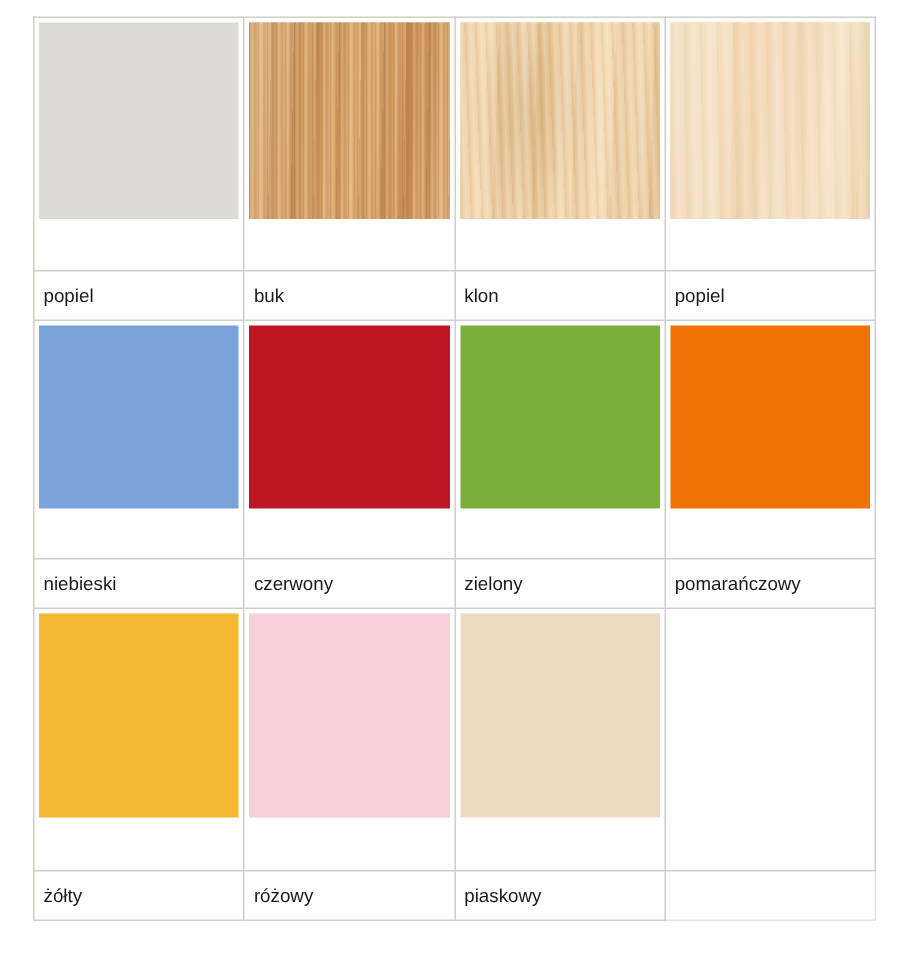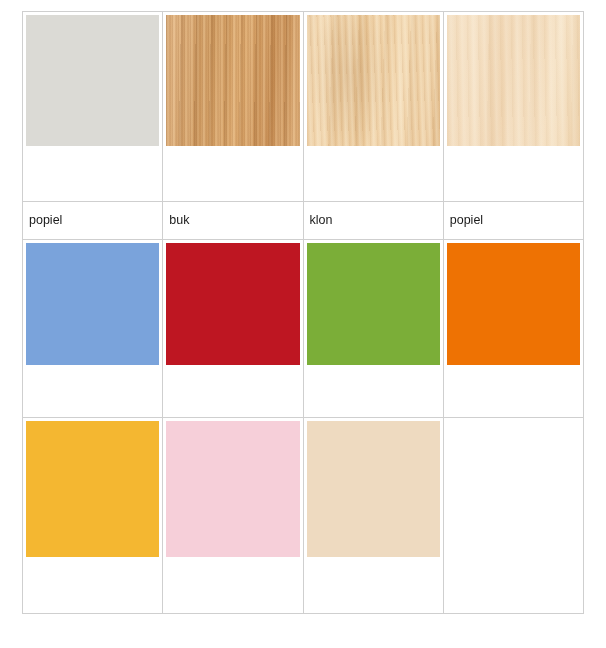--- a/index.html
+++ b/index.html
@@ -188,20 +188,26 @@
             <span class="swatch" style="background-color: rgb(123, 174, 56);"></span>
           </div>
         </td>
         <td>
           <div class="swatch-pad">
             <span class="swatch" style="background-color: rgb(238, 114, 3);"></span>
           </div>
         </td>
       </tr>
 
+      <tr class="label-row label-row-2">
+        <td>niebieski</td>
+        <td>czerwony</td>
+        <td>zielony</td>
+        <td>pomarańczowy</td>
+      </tr>
 
       <tr class="swatch-row row-3">
         <td>
           <div class="swatch-pad">
             <span class="swatch" style="background-color: rgb(244, 183, 49);"></span>
           </div>
         </td>
         <td>
           <div class="swatch-pad">
             <span class="swatch" style="background-color: rgb(246, 207, 217);"></span>
@@ -212,17 +218,23 @@
             <span class="swatch" style="background-color: rgb(238, 218, 192);"></span>
           </div>
         </td>
         <td>
           <div class="swatch-pad">
             <span class="swatch blank"></span>
           </div>
         </td>
       </tr>
 
+      <tr class="label-row label-row-3">
+        <td>żółty</td>
+        <td>różowy</td>
+        <td>piaskowy</td>
+        <td class="empty-cell"></td>
+      </tr>
 
     </tbody>
   </table>
 
 </div>
 
 </body></html>

